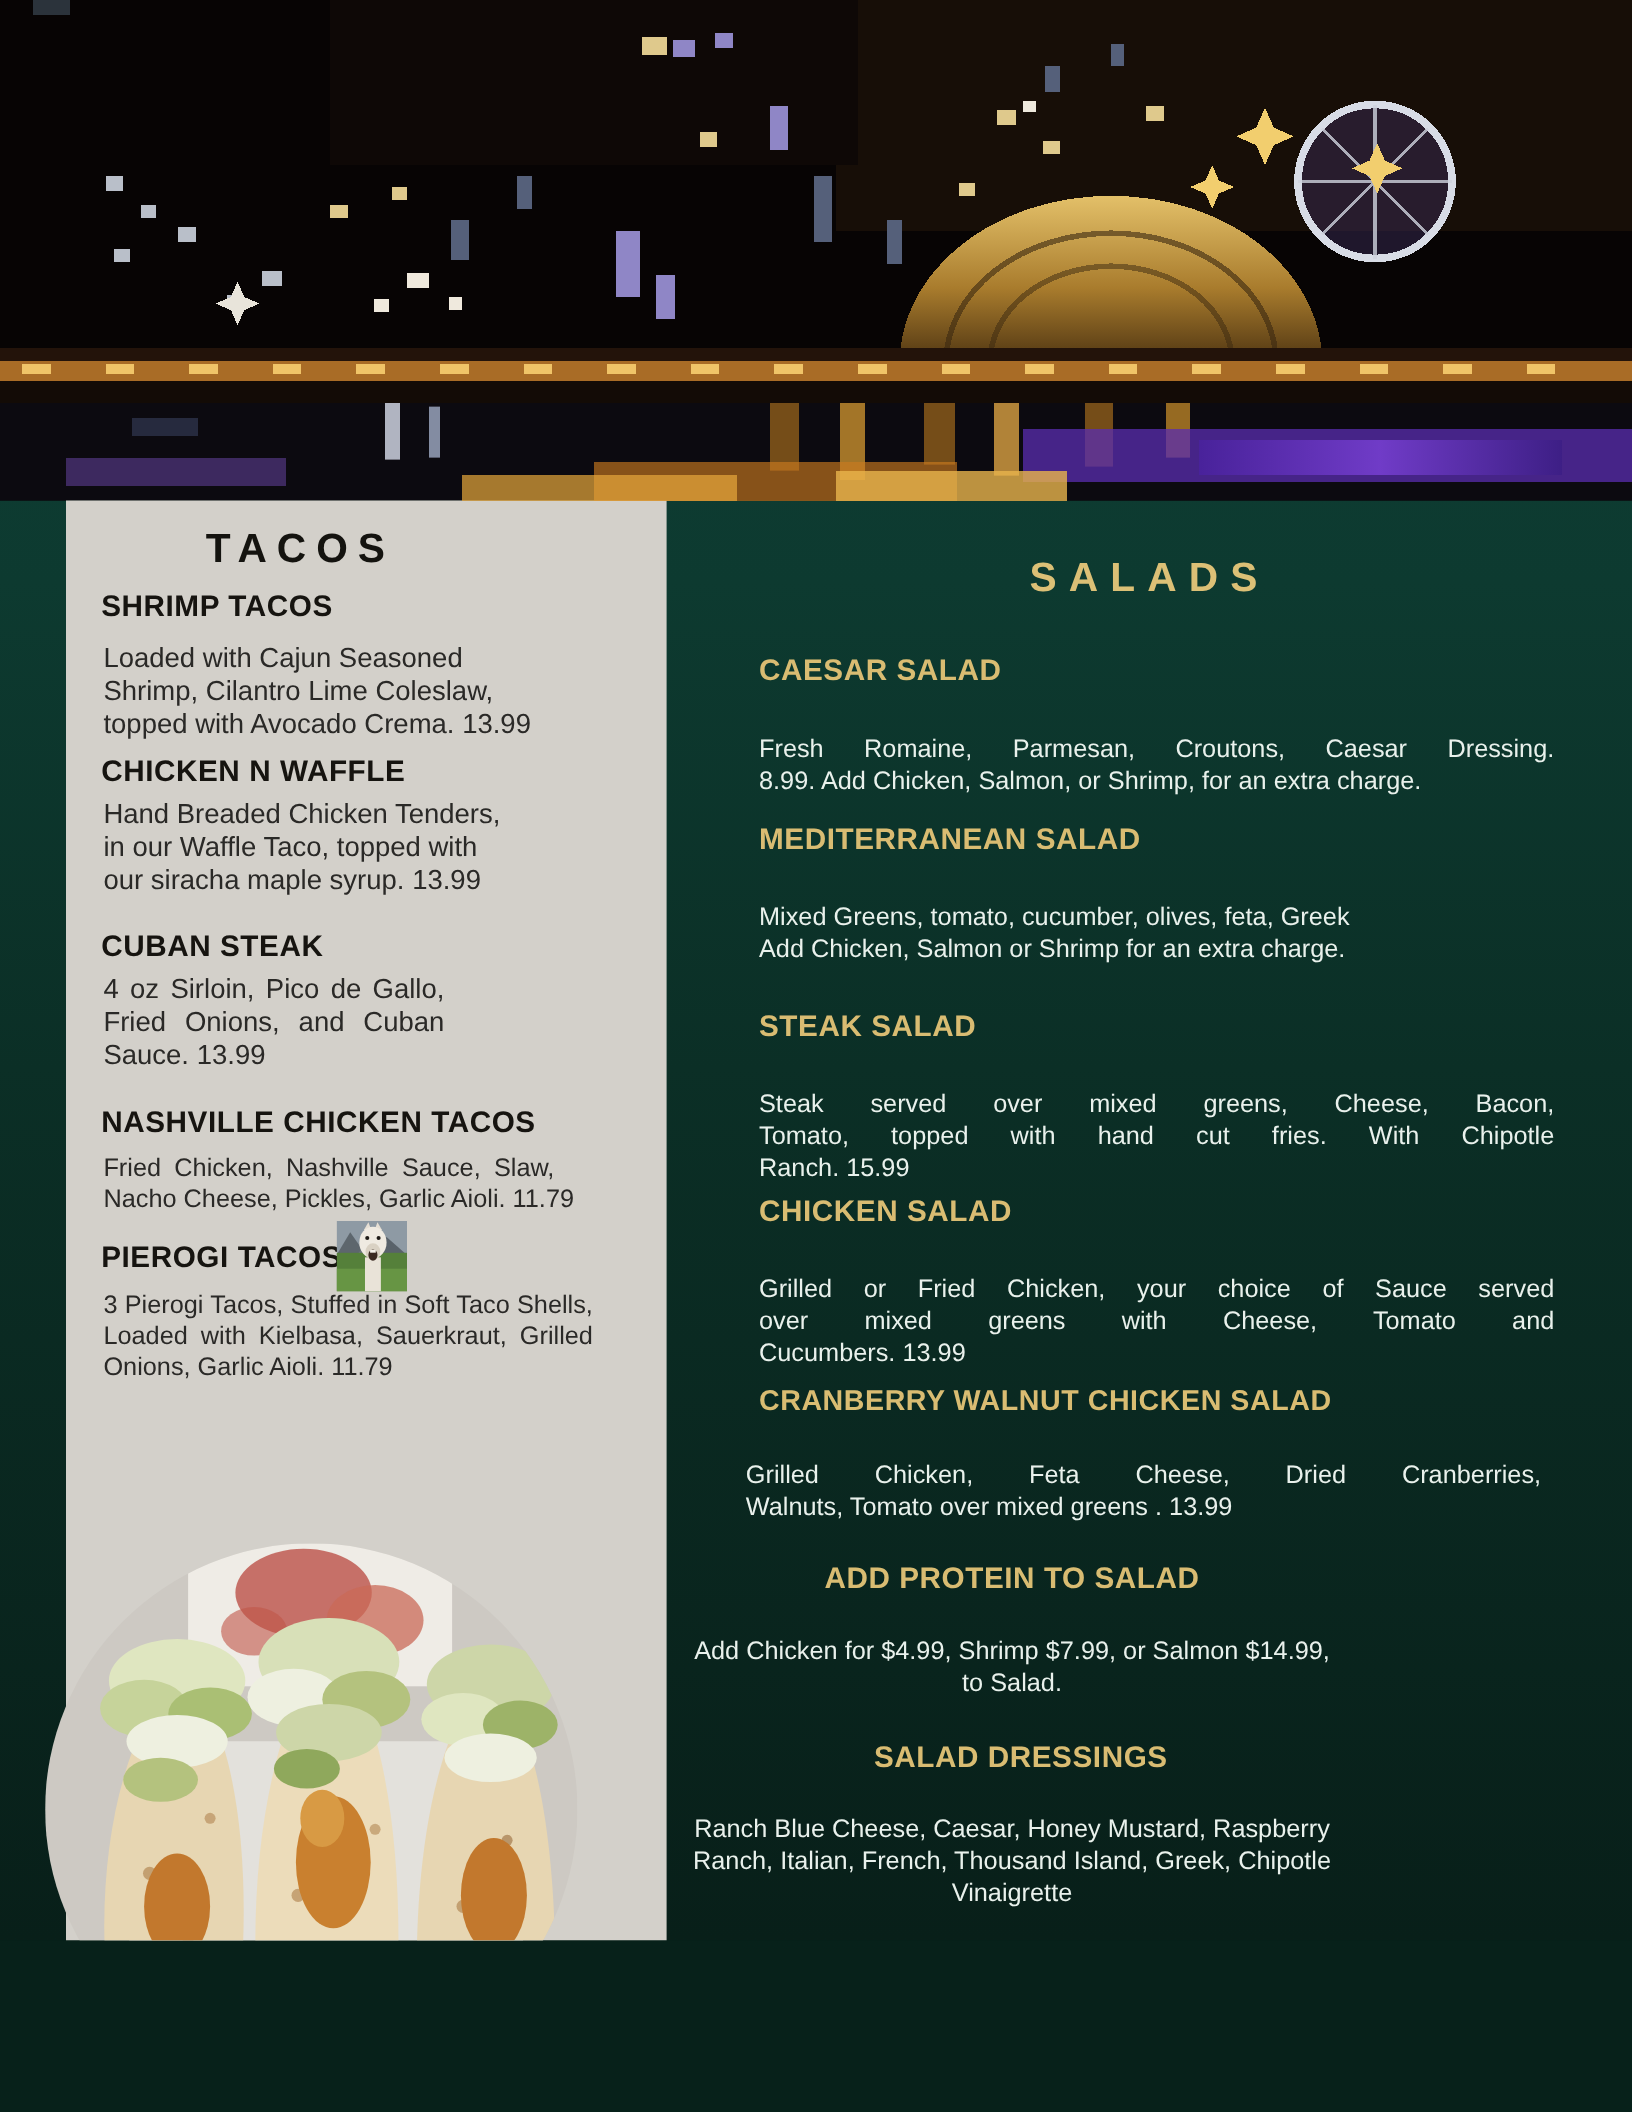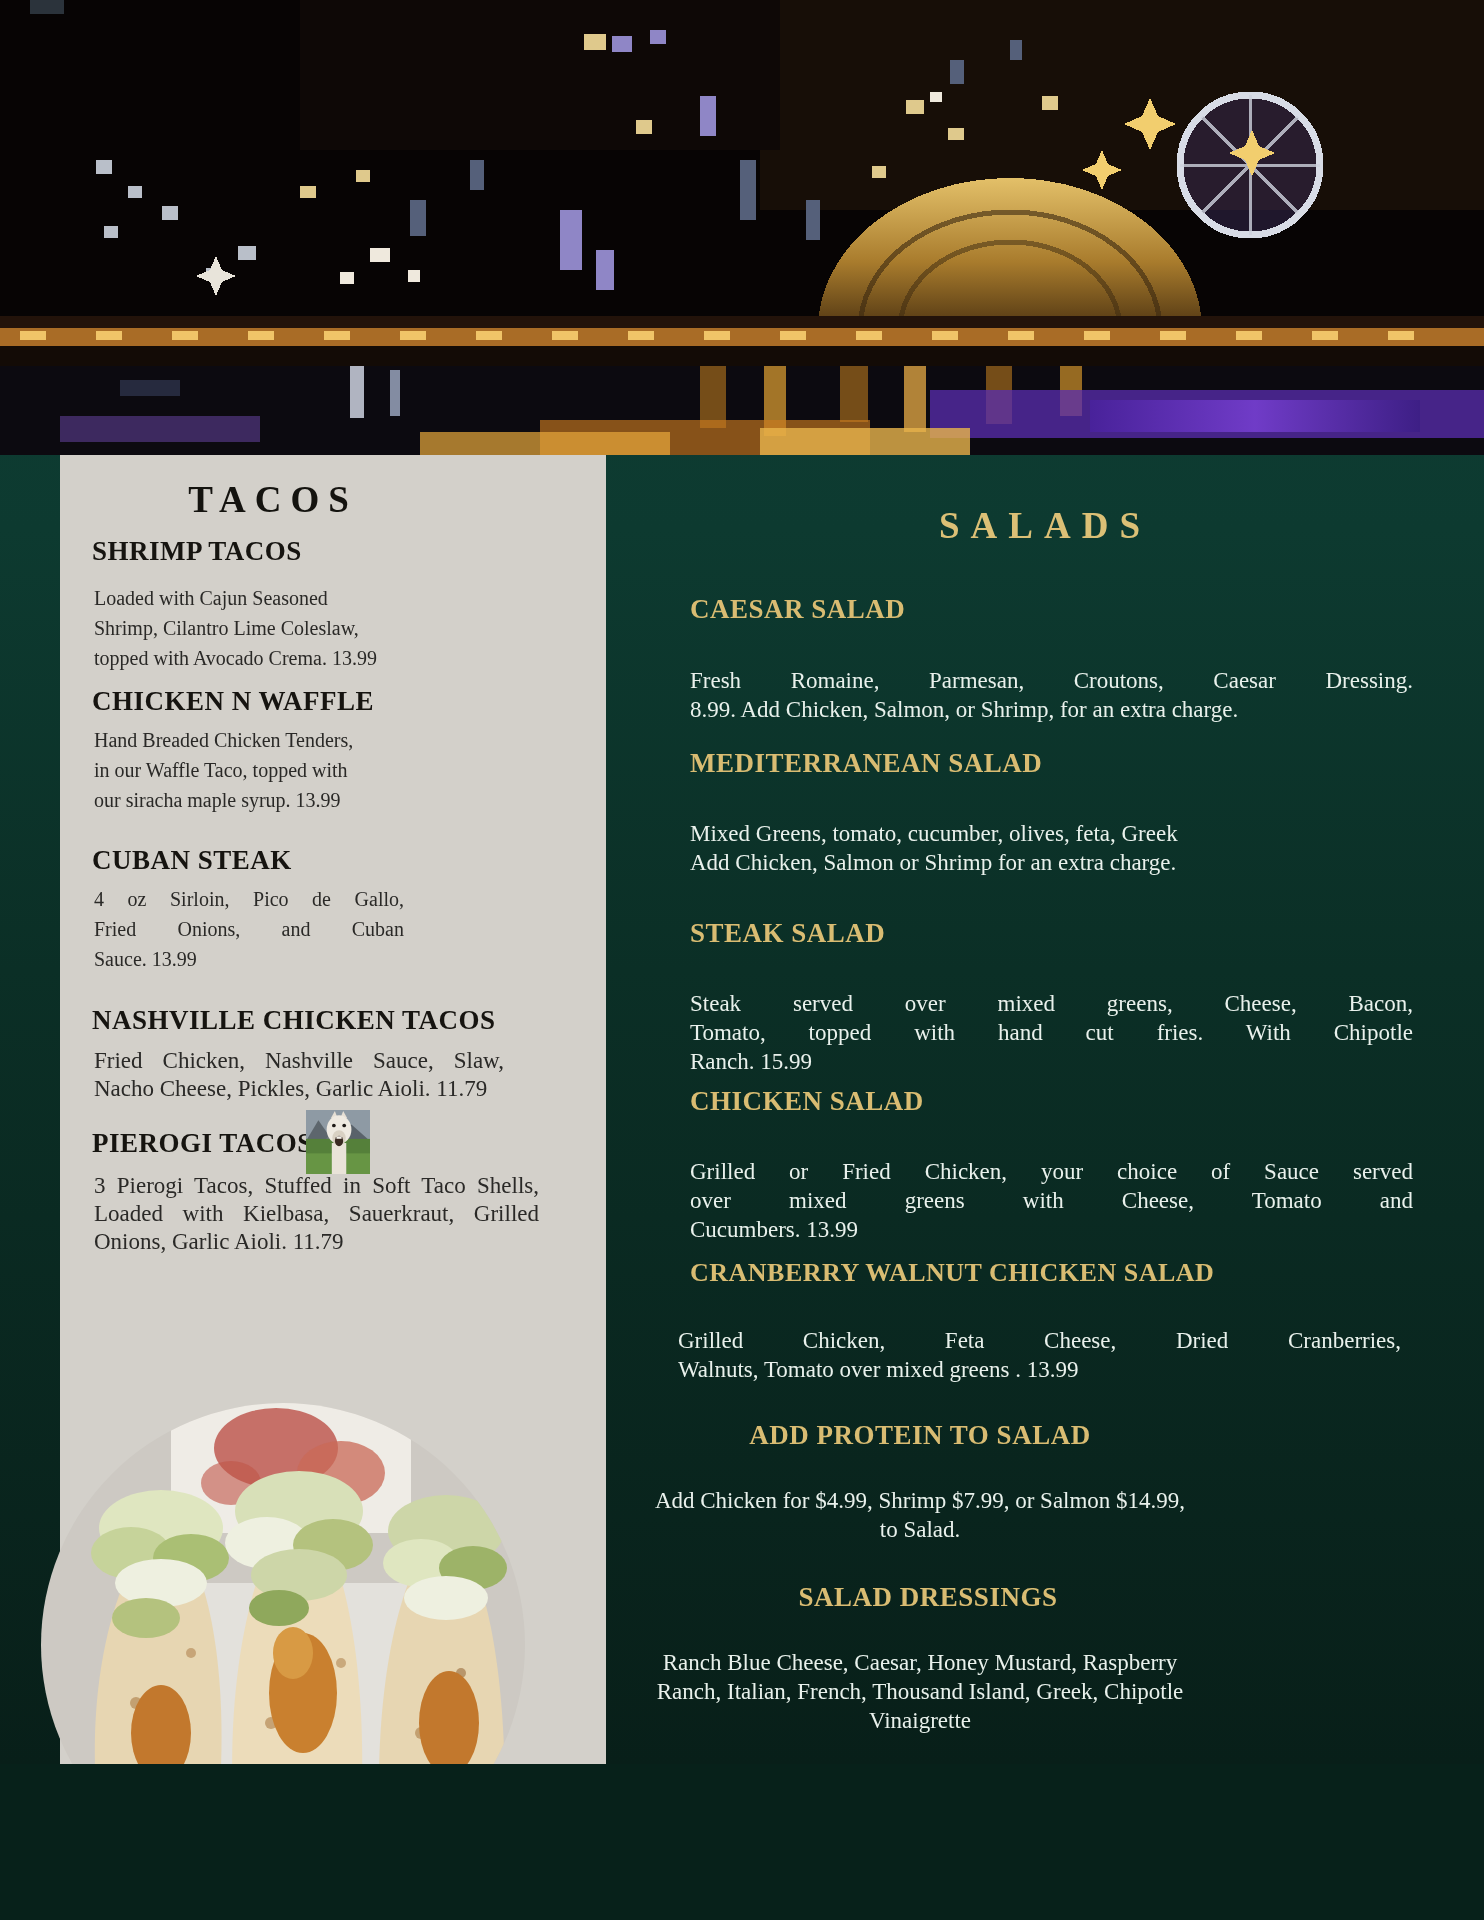--- a/index.html
+++ b/index.html
@@ -1,36 +1,36 @@
 <!DOCTYPE html>
 <html><head>
 <meta charset="utf-8">
 <style>
   html,body{margin:0;padding:0;background:#07211a;}
   #page{position:relative;width:1484px;height:1764px;overflow:hidden;
         background:linear-gradient(180deg,#0f4036 0%,#0d3a30 30%,#0b2f26 55%,#081f19 100%);
-        font-family:Liberation Serif, serif;}
+        font-family:Liberation Sans, sans-serif;}
   
   .hero{position:absolute;left:0;top:0;width:1484px;height:455px;}
   .hero svg{display:block;width:100%;height:100%;}
   
   .panel{position:absolute;left:60px;top:455px;width:546px;height:1465px;background:#d3d0ca;}
   
   .big-title{position:absolute;font-weight:bold;letter-spacing:9px;font-size:37px;color:#14130f;text-align:center;}
   #tacos-title{left:0;top:478px;width:546px;}
   #salads-title{left:745px;top:504px;width:600px;color:#dcc076;letter-spacing:11px;}
   .item-h{position:absolute;font-weight:bold;font-size:27px;letter-spacing:0.5px;color:#161410;white-space:nowrap;}
   .green .item-h, .item-h.gold{color:#d9bc72;}
   
   .desc{position:absolute;color:#2a2927;}
   .desc .ln{display:block;white-space:nowrap;}
   .desc .jl{white-space:normal;text-align:justify;text-align-last:justify;}
   .g-desc{color:#e9f1ec;margin-top:18px;}
   
-  .d-lg{font-size:20px;line-height:30px;}
+  .d-lg{font-size:25px;line-height:30px;}
   .d-sm{font-size:23px;line-height:28px;}
   .g-desc{font-size:23px;line-height:29px;}
   .centered{text-align:center;}
   .centered .ln{white-space:nowrap;}
   
   #llama{position:absolute;left:306px;top:1110px;width:64px;height:64px;}
   #llama svg{display:block;width:100%;height:100%;}
   #taco-circle{position:absolute;left:41px;top:1403px;width:484px;height:484px;border-radius:50%;overflow:hidden;}
   #taco-circle svg{display:block;width:100%;height:100%;}
   

